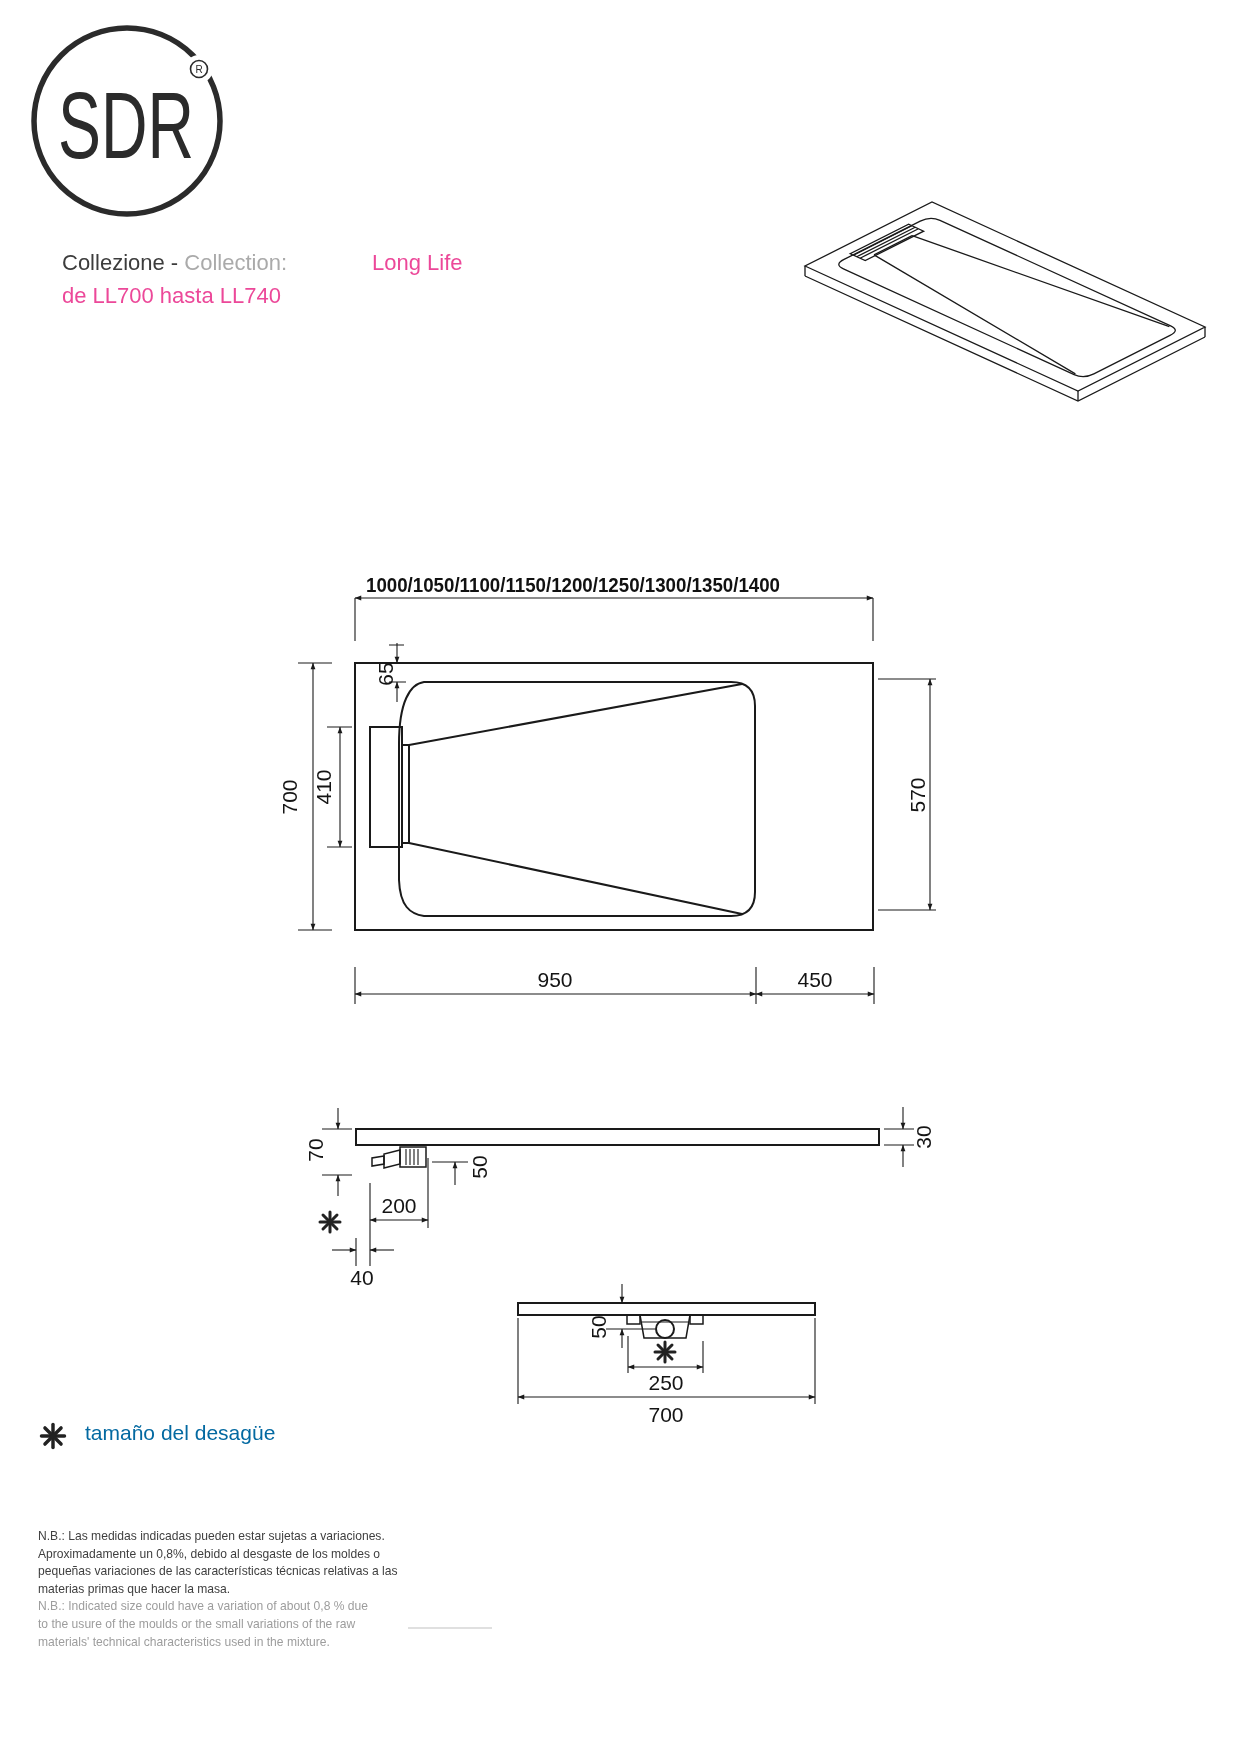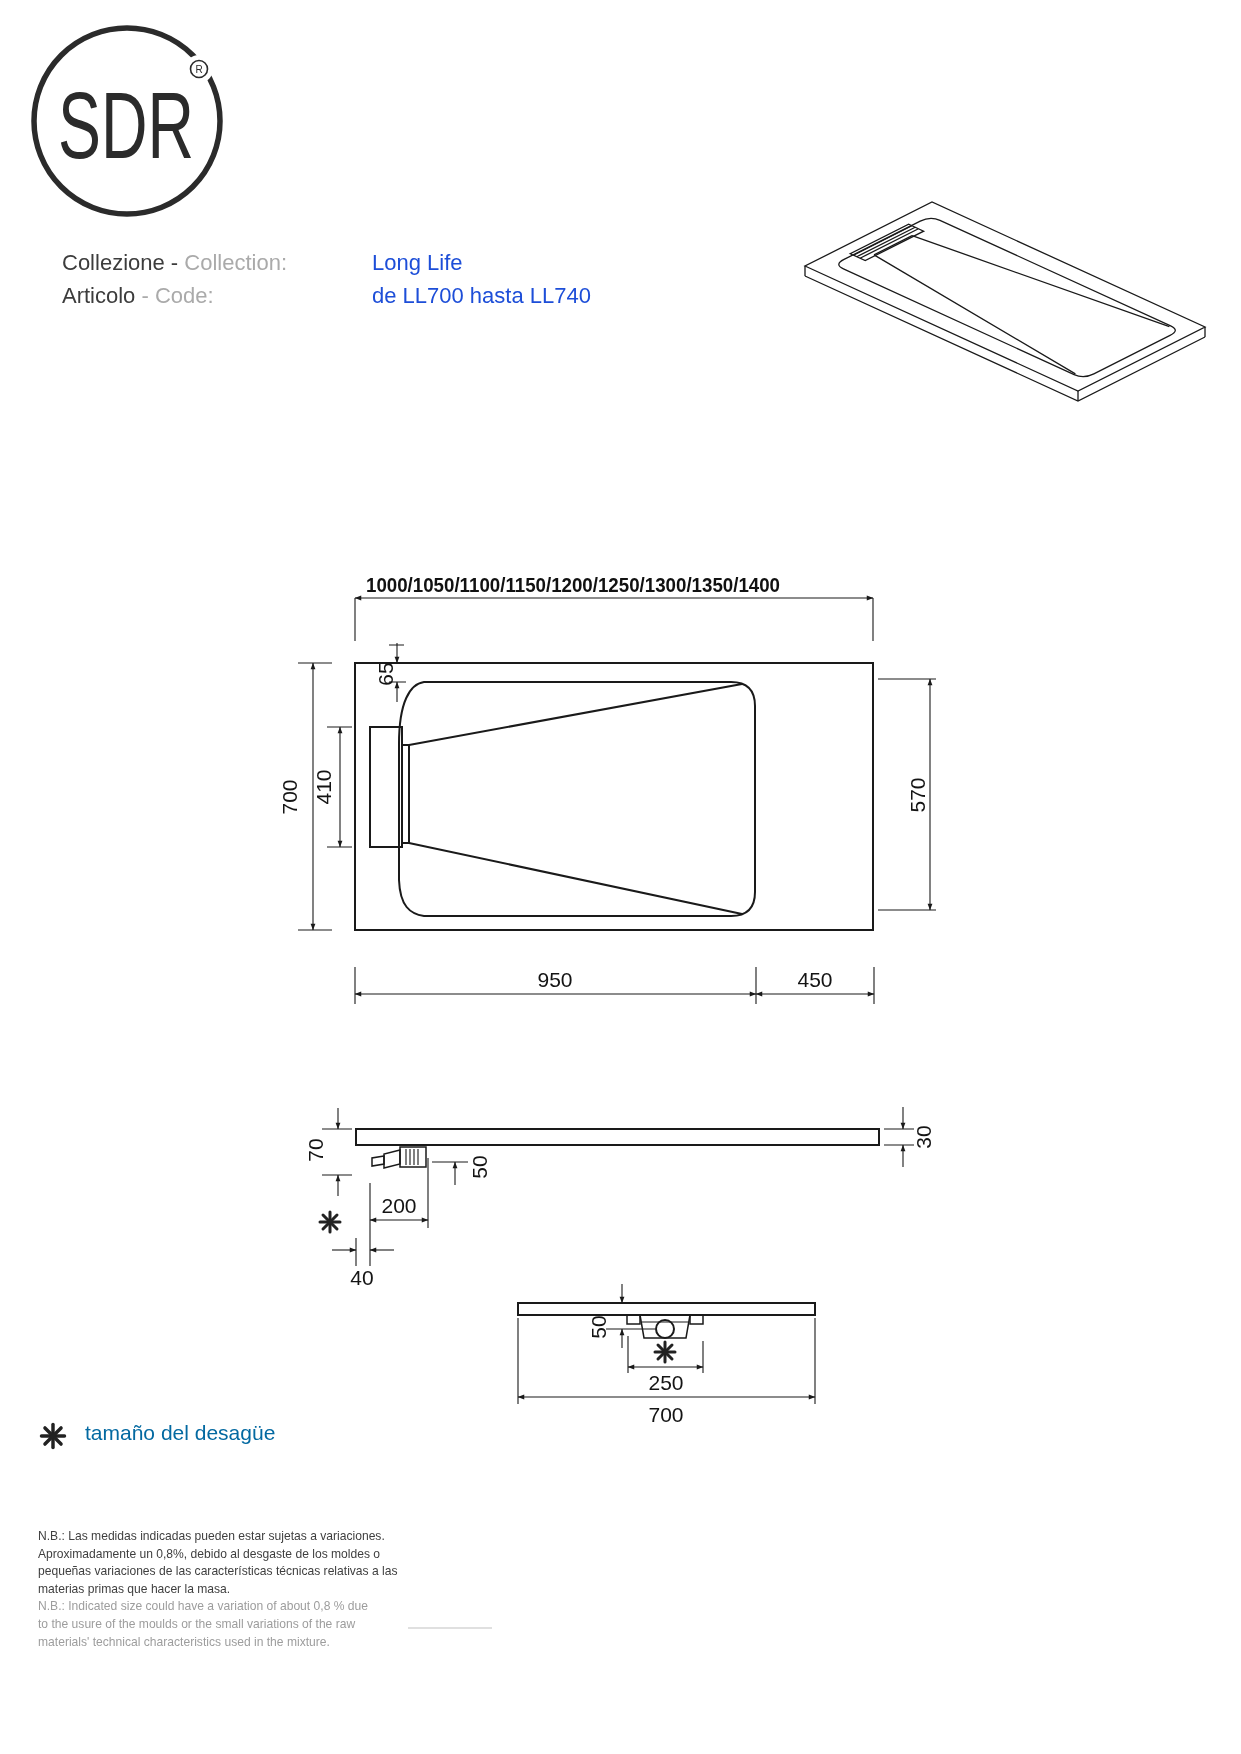--- a/index.html
+++ b/index.html
@@ -5,21 +5,21 @@
   html,body{margin:0;padding:0;background:#ffffff;}
   body{width:1241px;height:1754px;font-family:"Liberation Sans",sans-serif;}
   .page{position:relative;width:1241px;height:1754px;background:#fff;overflow:hidden;}
   svg.draw{position:absolute;left:0;top:0;}
 
   
   .hdr-fields{position:absolute;left:38px;top:246px;font-size:22px;color:#3c3c3c;margin-left:24px;}
   .hdr-row{display:flex;line-height:33px;}
   .hdr-label{width:310px;white-space:pre;}
   .sec{color:#aaaaaa;}
-  .hdr-value{white-space:pre;color:#1d4ed8;}
+  .hdr-value{white-space:pre;color:#ec4899;}
 
   
   .legend-text{position:absolute;left:85px;top:1421px;font-size:21px;color:#0369a1;}
 
   
   .notes{position:absolute;left:38px;top:1527px;font-size:13px;line-height:17.6px;color:#3f3f3f;
          transform:scaleX(0.93);transform-origin:left top;}
   .notes div{white-space:pre;}
   .notes .en{color:#9d9d9d;}
 
@@ -178,21 +178,20 @@
 
     <use href="#star8" transform="translate(53,1436) scale(1.15)"></use>
   </svg>
 
   <div class="hdr-fields">
     <div class="hdr-row">
       <span class="hdr-label"><span>Collezione - </span><span class="sec">Collection:</span></span>
       <span class="hdr-value">Long Life</span>
     </div>
     <div class="hdr-row">
-      <span class="hdr-label"><span>Articolo </span><span class="sec">- Code:</span></span>
       <span class="hdr-value">de LL700 hasta LL740</span>
     </div>
   </div>
 
   <div class="legend-text">tamaño del desagüe</div>
 
   <div class="notes">
     <div class="es">N.B.: Las medidas indicadas pueden estar sujetas a variaciones.</div>
     <div class="es">Aproximadamente un 0,8%, debido al desgaste de los moldes o</div>
     <div class="es">pequeñas variaciones de las características técnicas relativas a las</div>

